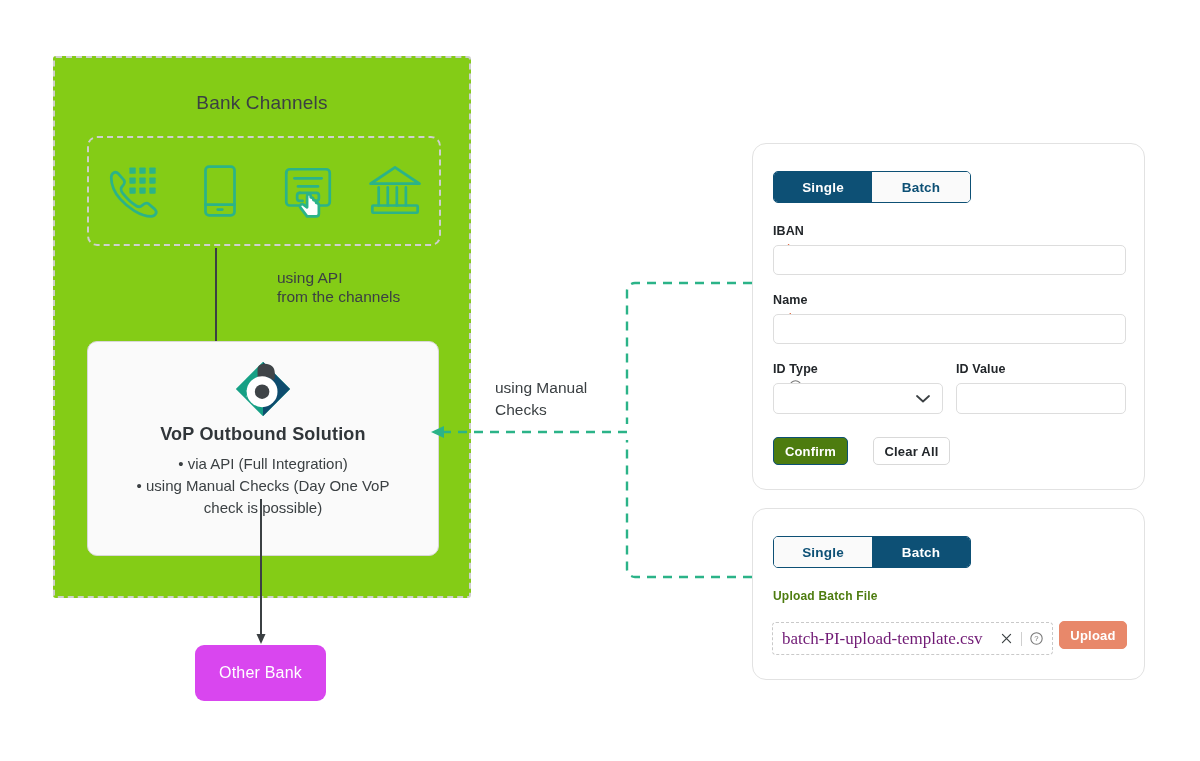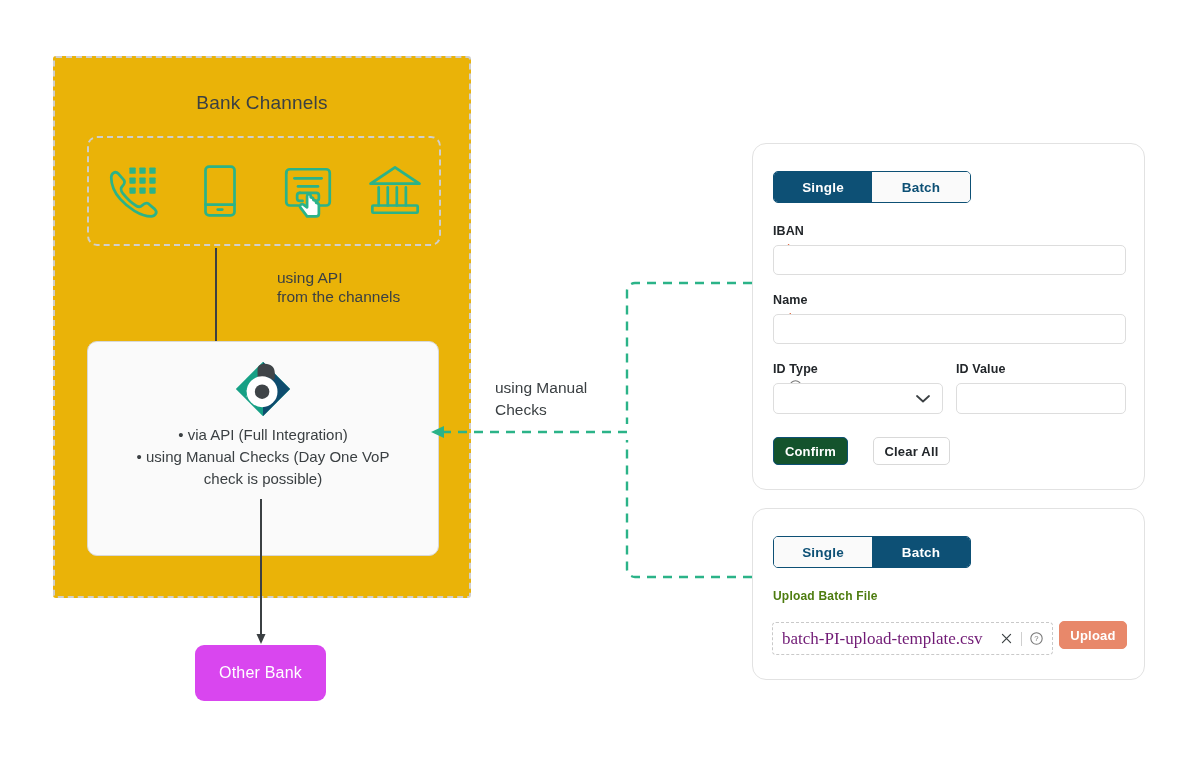--- a/index.html
+++ b/index.html
@@ -14,21 +14,21 @@
     height: 761px;
     background: #ffffff;
     overflow: hidden;
   }
 
   
   .outer-box {
     position: absolute;
     left: 53px; top: 56px;
     width: 418px; height: 542px;
-    background: #eab308;
+    background: #84cc16;
     border: 2px dashed #cfcfcf;
     border-radius: 3px;
   }
   .bank-channels-title {
     position: absolute;
     left: 0; top: 34px;
     width: 100%;
     text-align: center;
     font-size: 19px;
     color: #3b4043;
@@ -164,21 +164,21 @@
   .btn {
     position: absolute;
     font-family: "Liberation Sans", sans-serif;
     font-size: 13px;
     font-weight: bold;
     border-radius: 5px;
     cursor: pointer;
     display: flex; align-items: center; justify-content: center;
     letter-spacing: .2px;
   }
-  .btn-primary { background: #14532d; color: #fff; border: 1px solid #0d5075; }
+  .btn-primary { background: #4d7c0f; color: #fff; border: 1px solid #0d5075; }
   .btn-ghost   { background: #fff;    color: #22262a; border: 1px solid #d9d9d9; }
 
   .upload-title {
     position: absolute;
     left: 20px; top: 80px;
     font-size: 12px; font-weight: bold; color: #4d7c0f;
     letter-spacing: .2px;
   }
   .file-zone {
     position: absolute;
@@ -292,20 +292,21 @@
             <circle cx="20" cy="34" r="1"></circle>
               <circle cx="14" cy="34" r="1"></circle>
           </g>
         </g>
         <path d="M34 4 C41 4 45 8 45 14 L45 20 C45 22 43 22 41 21
                  C37 18 30 18 26 22 L26 10 C26 6 30 4 34 4 Z" fill="#3f4448"></path>
         <circle cx="31" cy="35" r="17" fill="#ffffff"></circle>
         <circle cx="31" cy="35" r="8" fill="#3f4448"></circle>
       </svg>
 
+      <div class="vop-title">VoP Outbound Solution</div>
 
       <div class="vop-list">
         <div>• via API (Full Integration)</div>
         <div>• using Manual Checks (Day One VoP</div>
         <div>check is possible)</div>
       </div>
     </div>
 
   </div>
 

